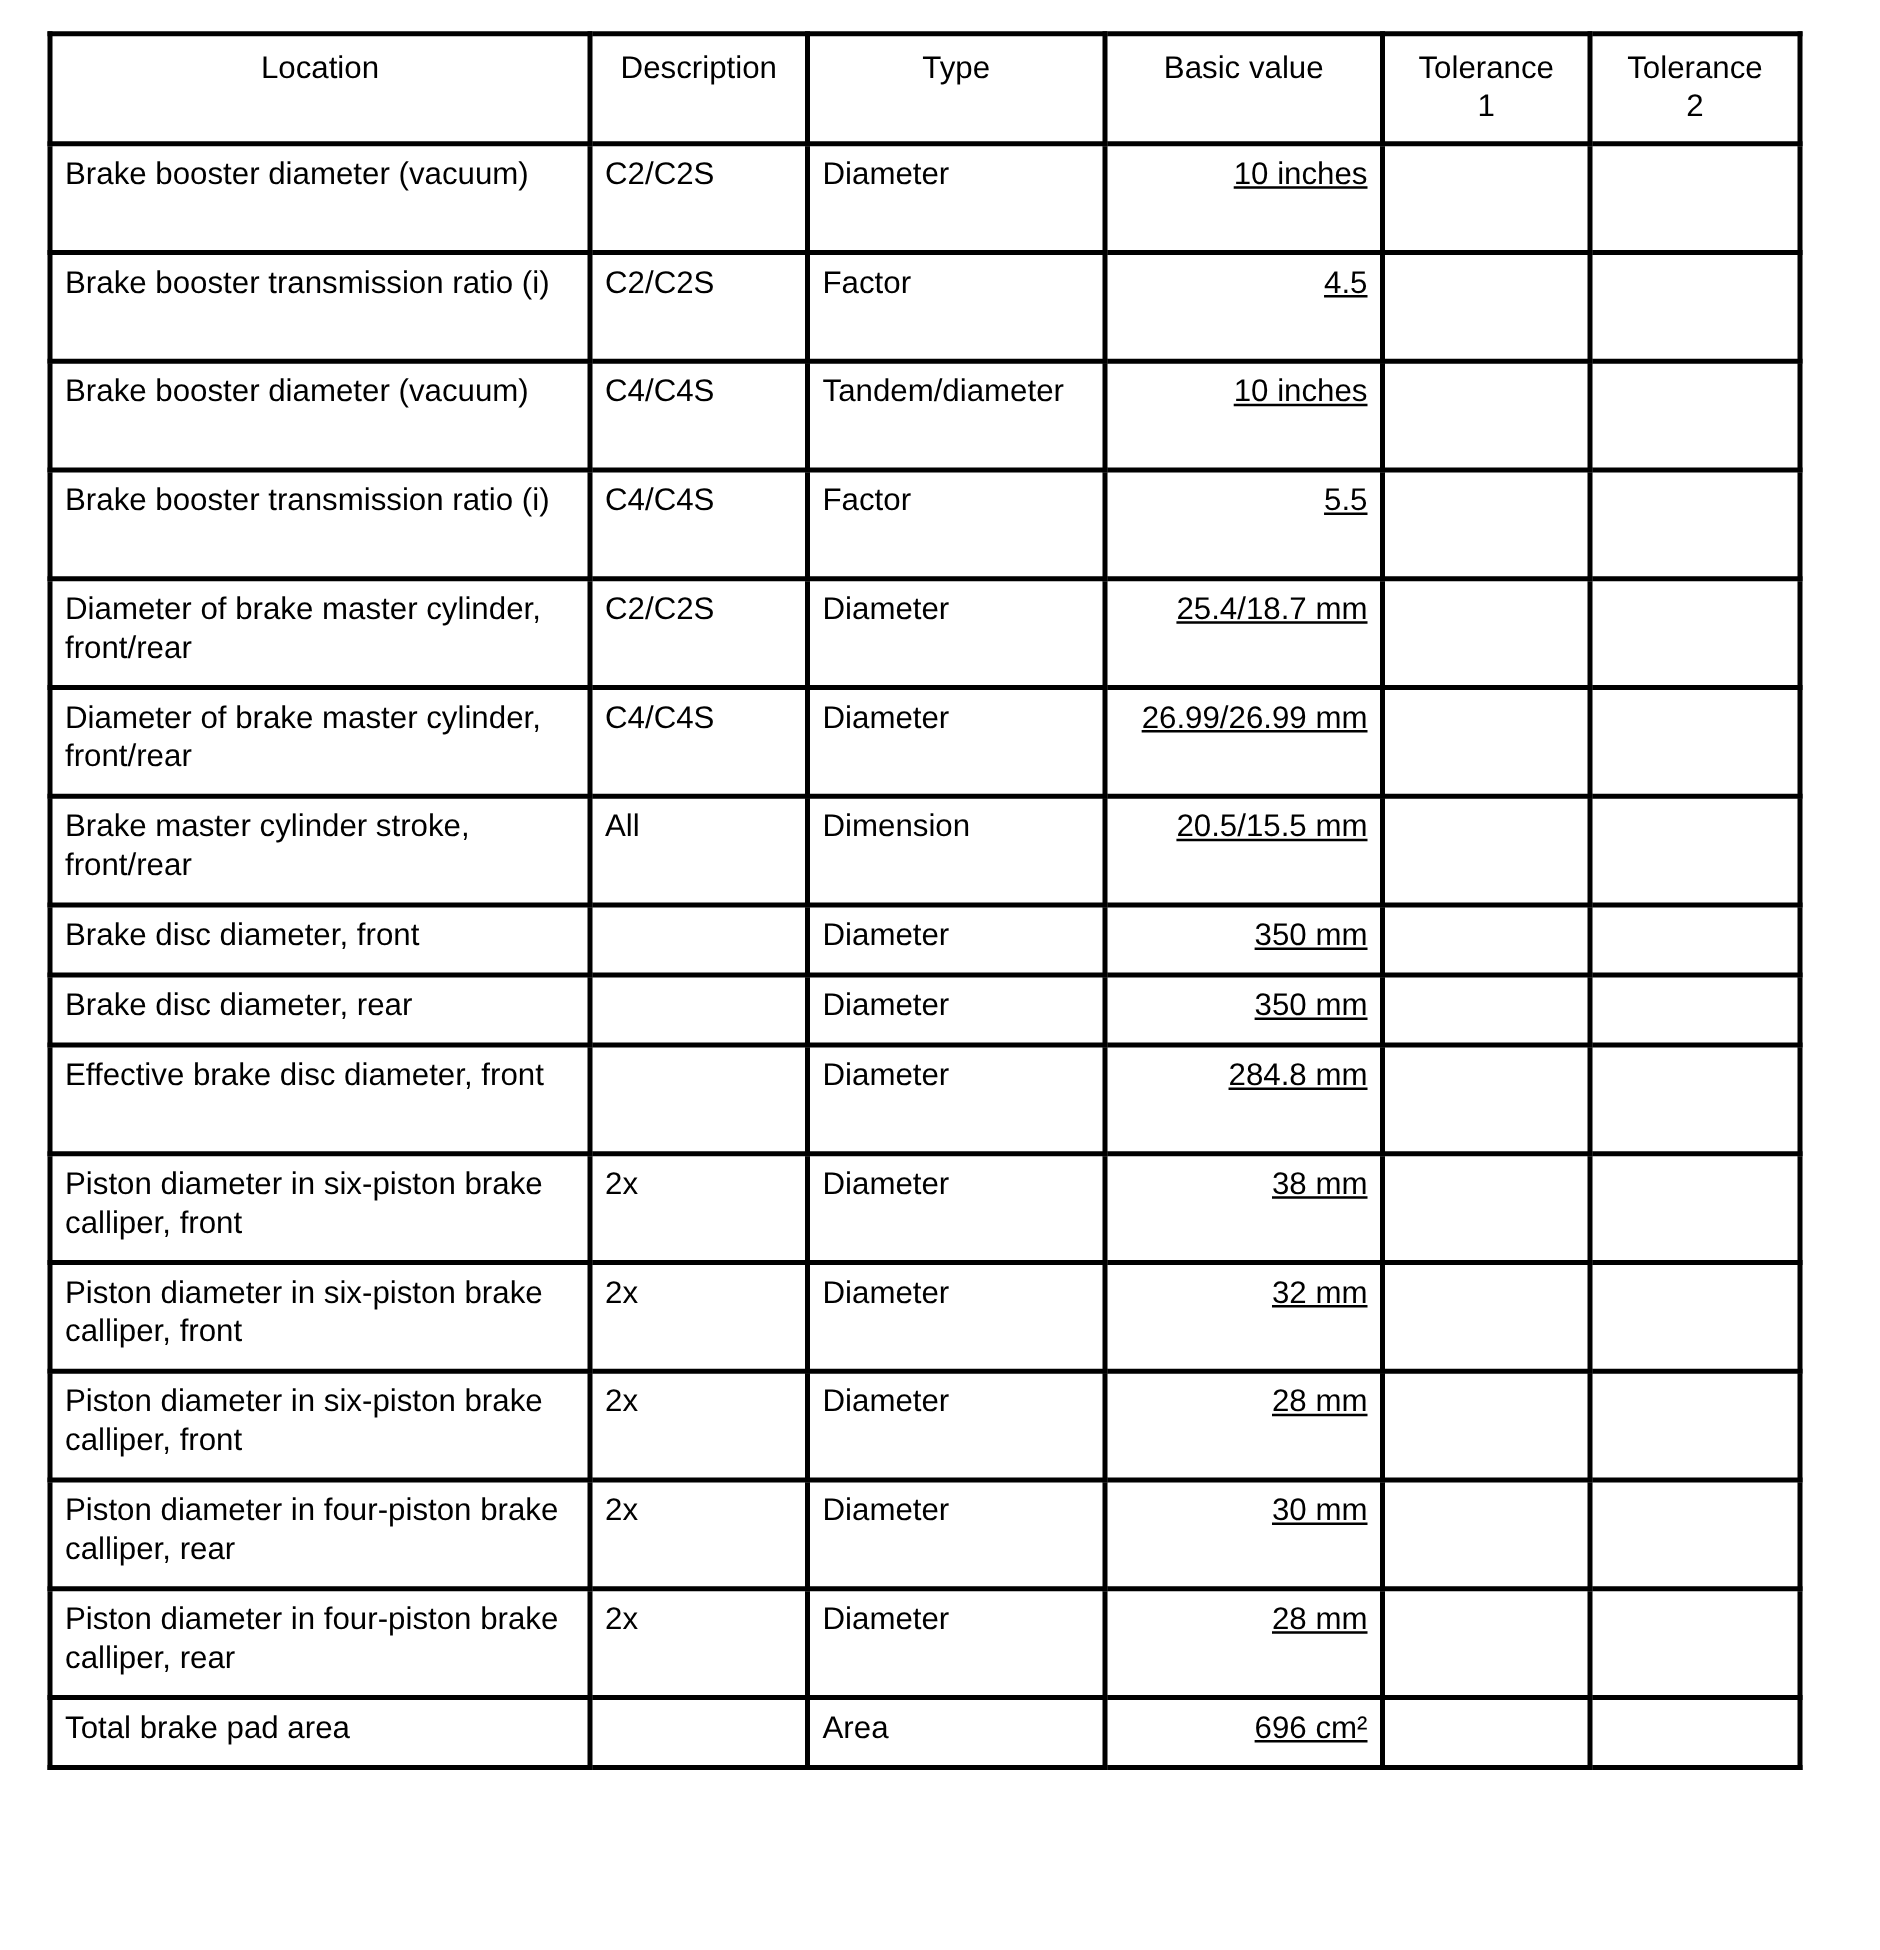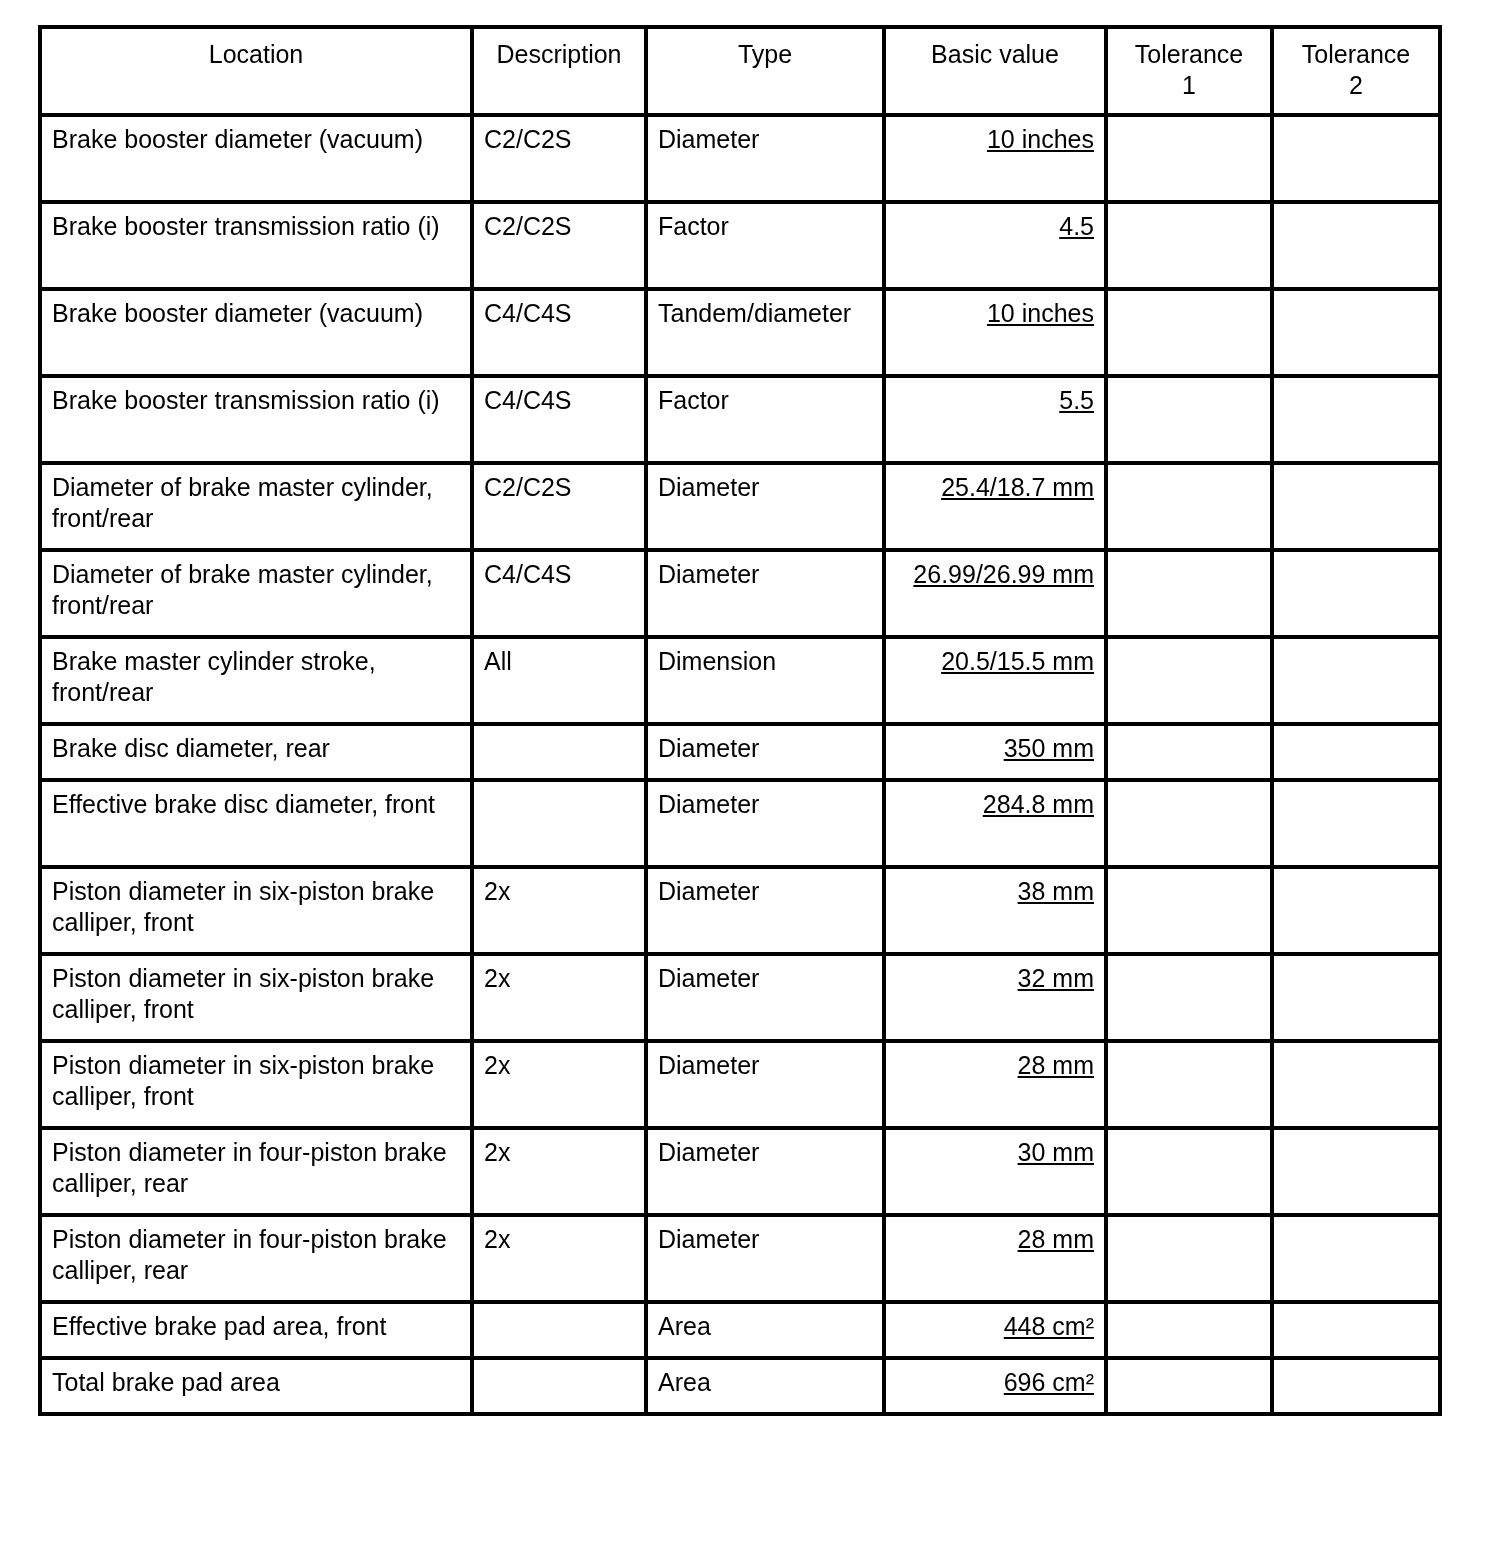--- a/index.html
+++ b/index.html
@@ -105,20 +105,28 @@
       </tr>
       <tr class="r2">
         <td>Brake master cylinder stroke, front/rear</td>
         <td>All</td>
         <td>Dimension</td>
         <td class="num">20.5/15.5 mm</td>
         <td></td>
         <td></td>
       </tr>
       <tr class="r1">
+        <td>Brake disc diameter, front</td>
+        <td></td>
+        <td>Diameter</td>
+        <td class="num">350 mm</td>
+        <td></td>
+        <td></td>
+      </tr>
+      <tr class="r1">
         <td>Brake disc diameter, rear</td>
         <td></td>
         <td>Diameter</td>
         <td class="num">350 mm</td>
         <td></td>
         <td></td>
       </tr>
       <tr class="r2">
         <td>Effective brake disc diameter, front</td>
         <td></td>
@@ -161,28 +169,20 @@
       </tr>
       <tr class="r2">
         <td>Piston diameter in four-piston brake calliper, rear</td>
         <td>2x</td>
         <td>Diameter</td>
         <td class="num">28 mm</td>
         <td></td>
         <td></td>
       </tr>
       <tr class="r1">
-        <td>Effective brake pad area, front</td>
-        <td></td>
-        <td>Area</td>
-        <td class="num">448 cm²</td>
-        <td></td>
-        <td></td>
-      </tr>
-      <tr class="r1">
         <td>Total brake pad area</td>
         <td></td>
         <td>Area</td>
         <td class="num">696 cm²</td>
         <td></td>
         <td></td>
       </tr>
     </tbody>
 </table>
 

